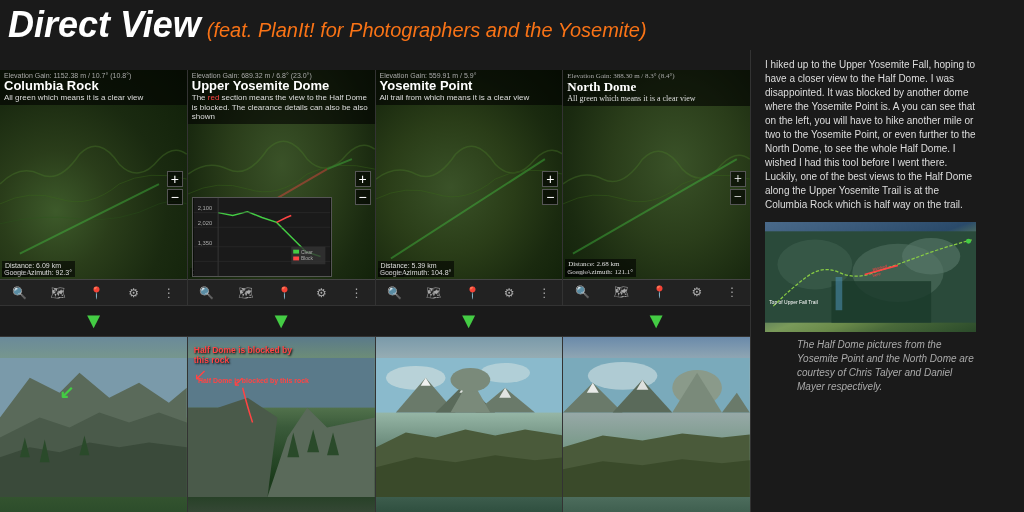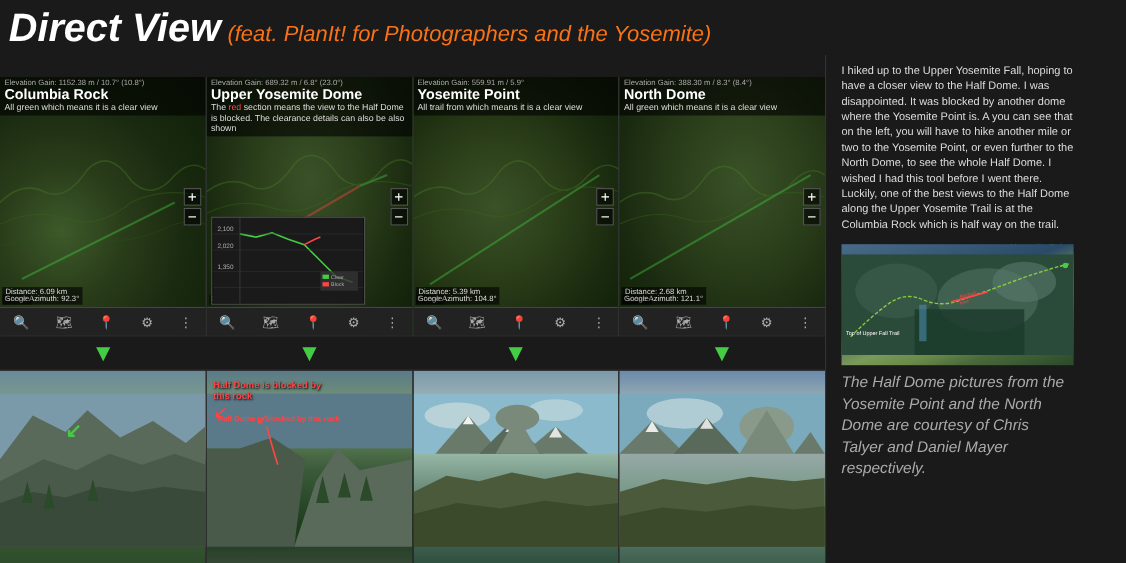--- a/index.html
+++ b/index.html
@@ -53,21 +53,21 @@
       margin-top: 20px;
     }
 
     .map-card {
       flex: 1;
       position: relative;
       border-right: 1px solid #333;
       overflow: hidden;
       background: #2a3a2a;
     }
-    .map-card:last-child { border-right: none; }
+    .map-card:last-child { border-right: none; font-family: Liberation Serif, serif; }
 
     .map-bg {
       width: 100%;
       height: 100%;
       position: absolute;
       top: 0; left: 0;
     }
 
     
     .map-bg-1 {
@@ -234,24 +234,25 @@
     }
     .mini-map {
       width: 100%;
       height: 110px;
       background: linear-gradient(160deg, #4a6a8a 0%, #3a5a7a 20%, #2a4a6a 40%, #5a7a5a 50%, #7a9a5a 60%, #6a8a4a 70%, #4a6a3a 80%, #2a4a2a 100%);
       position: relative;
       overflow: hidden;
     }
 
     .caption-text {
-      font-size: 14px;
+      font-size: 10px;
       color: #aaa;
       line-height: 1.4;
       font-style: italic;
+      margin-left: 32px;
     }
 
     
     .graph-overlay {
       position: absolute;
       bottom: 28px;
       left: 4px;
       width: 140px;
       height: 80px;
       background: rgba(0,0,0,0.7);

